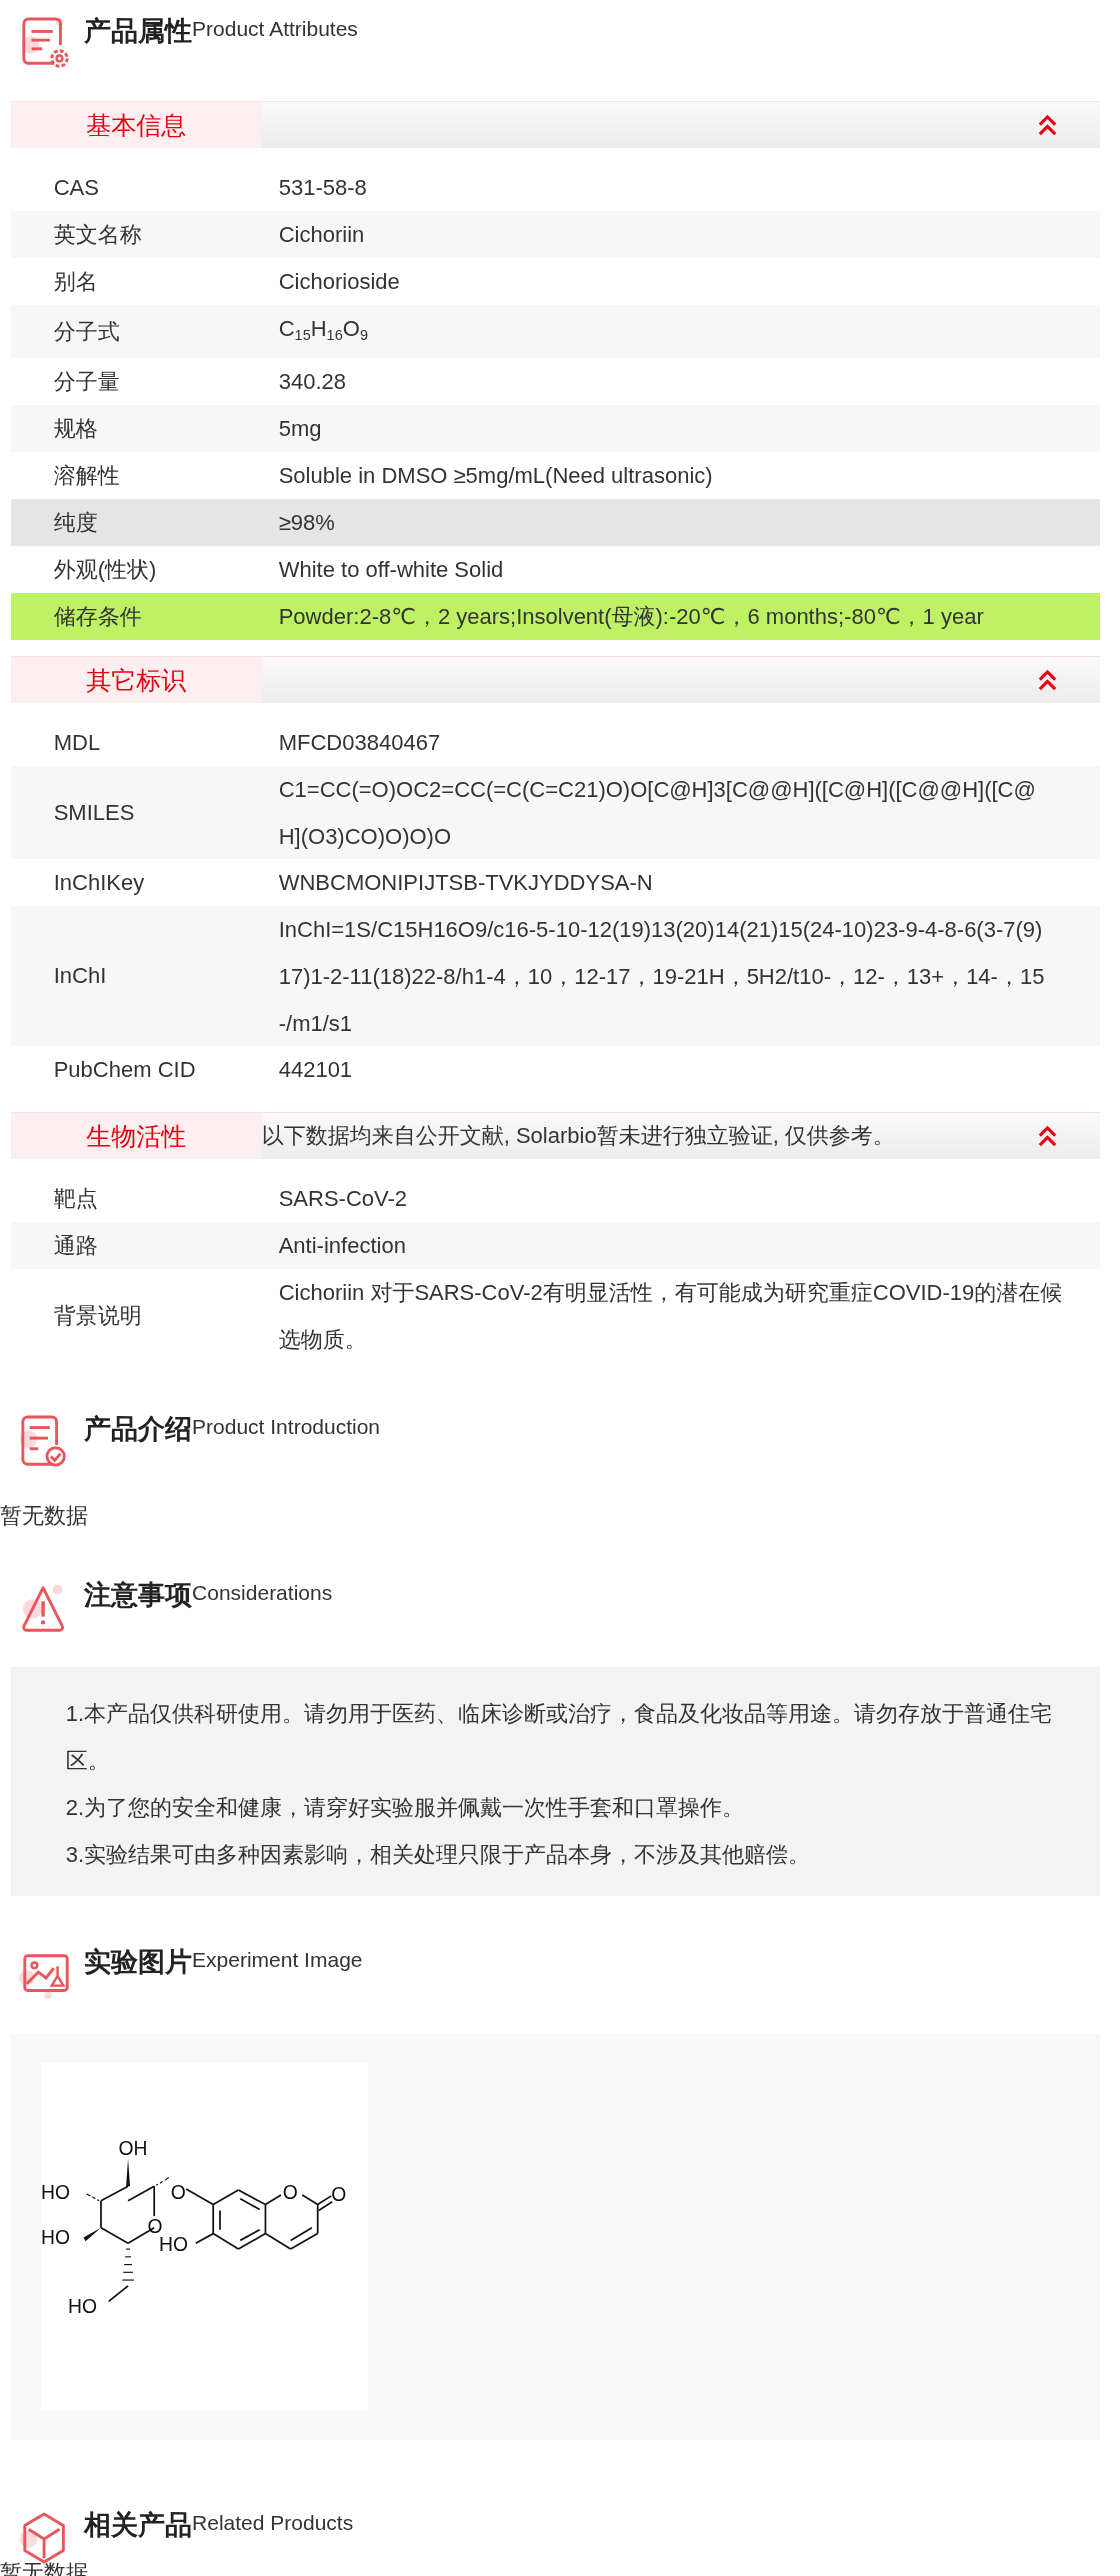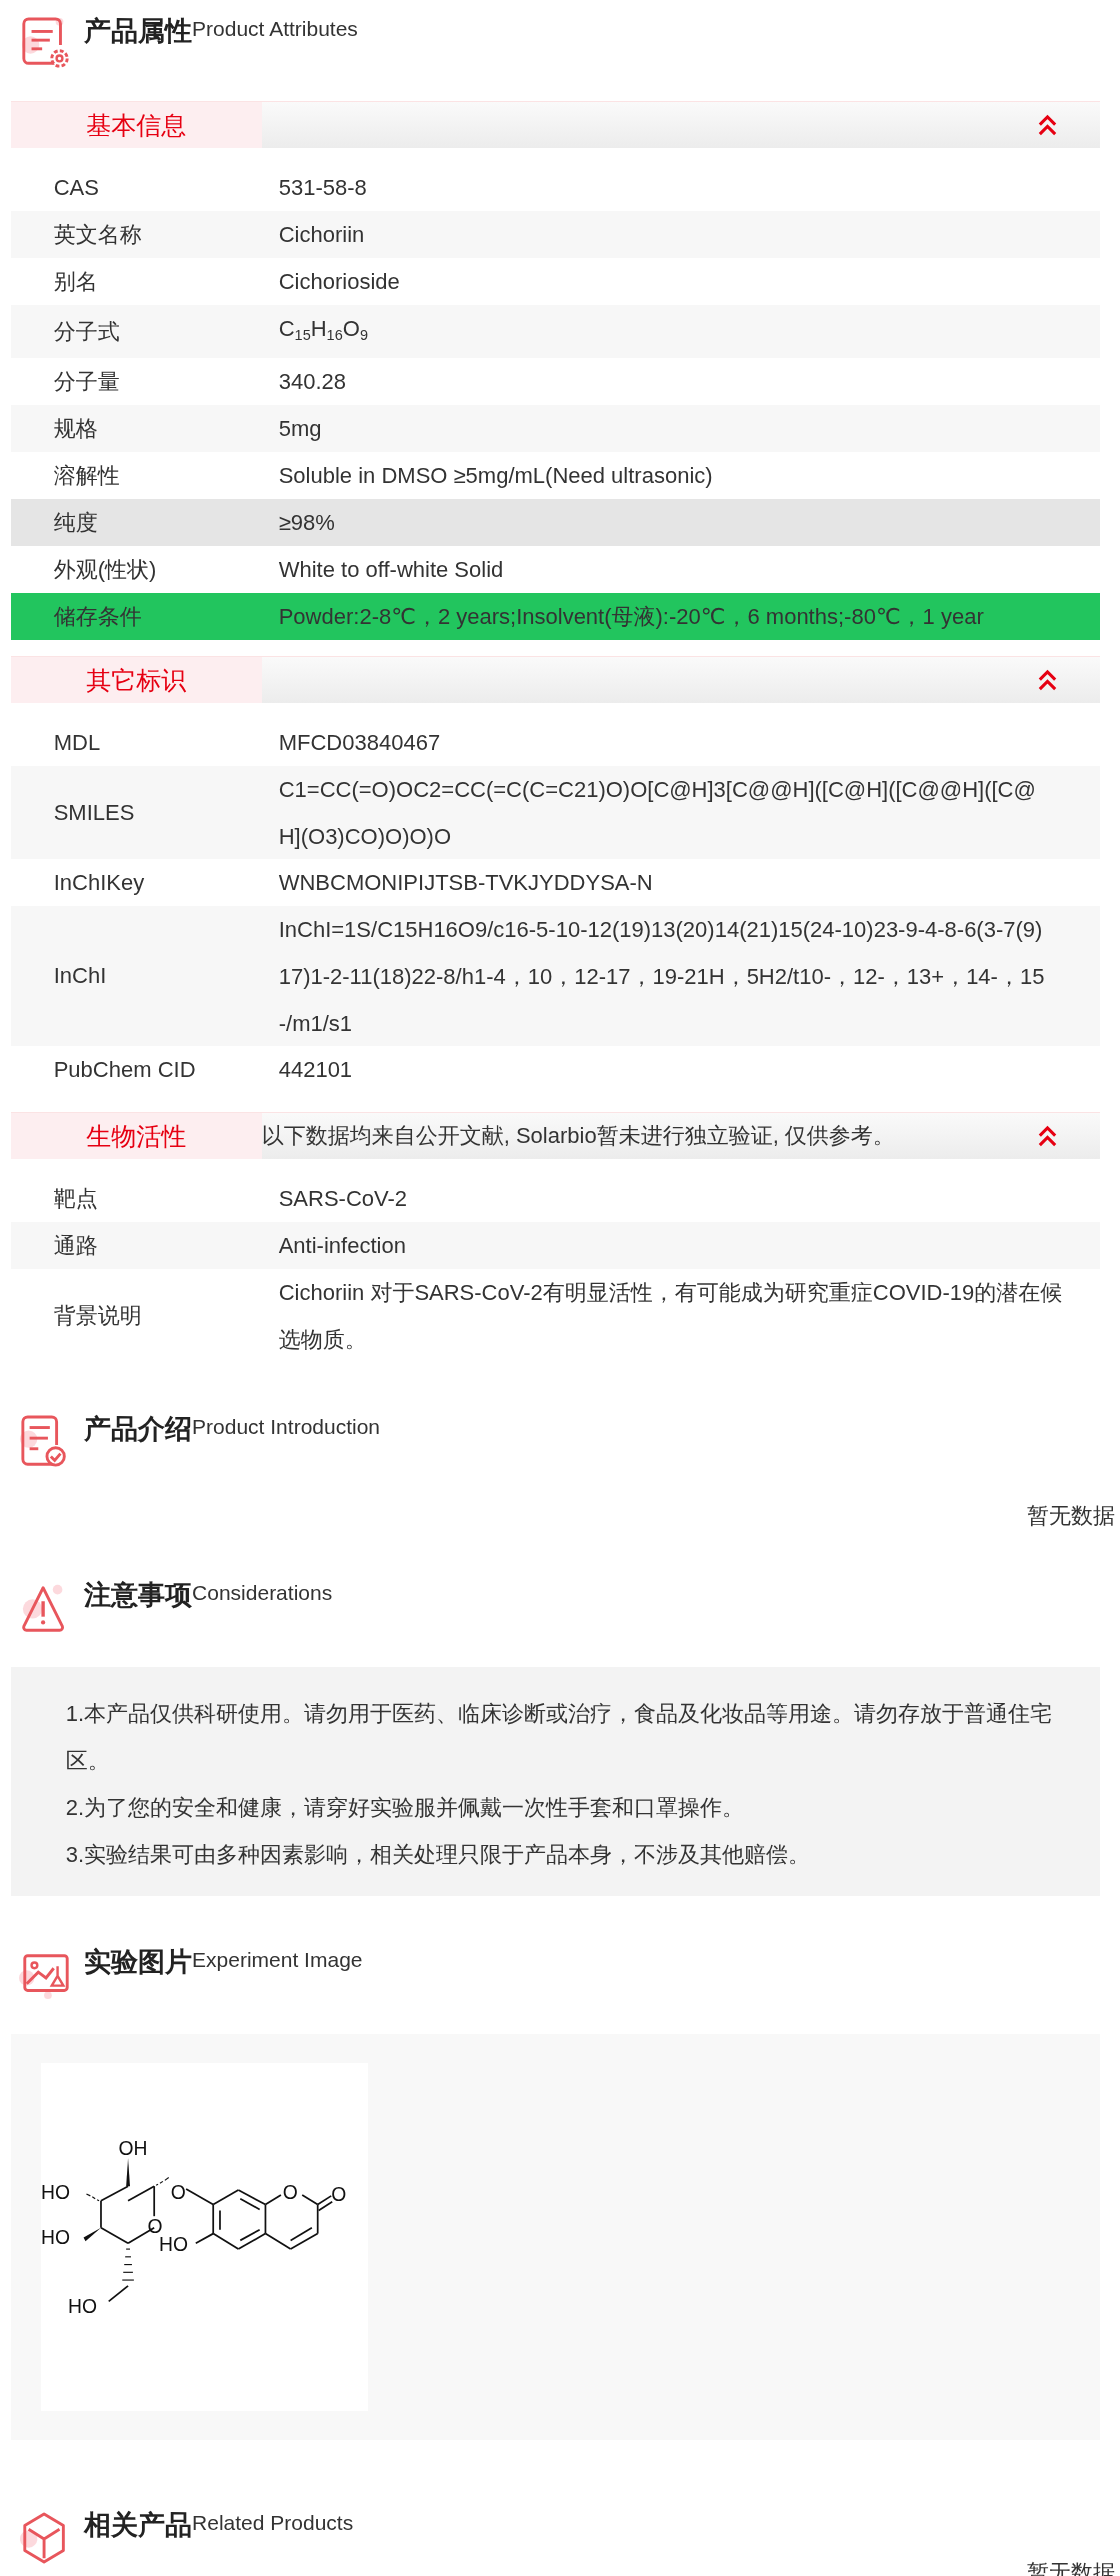--- a/index.html
+++ b/index.html
@@ -22,21 +22,21 @@
   .group-note { font-size: 22px; color: #333333; flex: 1; white-space: nowrap; }
   .group-toggle { position: absolute; right: 41px; top: 9.7px; width: 23px; height: 27px; cursor: pointer; }
 
   .attr-table { position: absolute; left: 10.7px; width: 1089px; }
   .row { display: flex; align-items: center; font-size: 22px; color: #333333; }
   .row:nth-child(even) { background: #f7f7f7; }
   .row .k { width: 268px; padding-left: 43px; flex: none; }
   .row .v { flex: 1; line-height: 47px; padding-right: 29px; }
   .row .v sub { font-size: 14.5px; vertical-align: -3.9px; }
 
-  .empty { position: absolute; left: 0; width: 1115px; text-align: right; font-size: 22px; color: #333333; }
+  .empty { position: absolute; left: 0; width: 1115px; text-align: left; font-size: 22px; color: #333333; }
 
   .notice-box { position: absolute; left: 10.7px; top: 1667px; width: 1089px; height: 229px;
                 background: #f3f3f3; padding: 23px 39px 0 55px; font-size: 22px; color: #333333; line-height: 47px; }
 
   .img-box { position: absolute; left: 10.7px; top: 2034px; width: 1089px; height: 406px; background: #f8f8f8; }
   .img-card { position: absolute; left: 30px; top: 29px; width: 327px; height: 348px; background: #ffffff; }
   .img-card svg { position: absolute; left: 0; top: 0; }
 </style>
 </head>
 <body>
@@ -100,21 +100,21 @@
     <div class="v">Soluble in DMSO ≥5mg/mL(Need ultrasonic)</div>
   </div>
   <div class="row" style="height:47px;background:#e5e5e5;">
     <div class="k">纯度</div>
     <div class="v">≥98%</div>
   </div>
   <div class="row" style="height:47px;background:#fff;">
     <div class="k">外观(性状)</div>
     <div class="v">White to off-white Solid</div>
   </div>
-  <div class="row" style="height:47px;background:#22c55e;">
+  <div class="row" style="height:47px;background:#bef264;">
     <div class="k">储存条件</div>
     <div class="v">Powder:2-8℃，2 years;Insolvent(母液):-20℃，6 months;-80℃，1 year</div>
   </div>
 </div>
 
 <div class="group-head" style="top:656px;">
   <div class="group-label">其它标识</div>
   <div class="group-note"></div>
   <span class="group-toggle">
     <svg width="23" height="27" viewBox="0 0 24 28">

